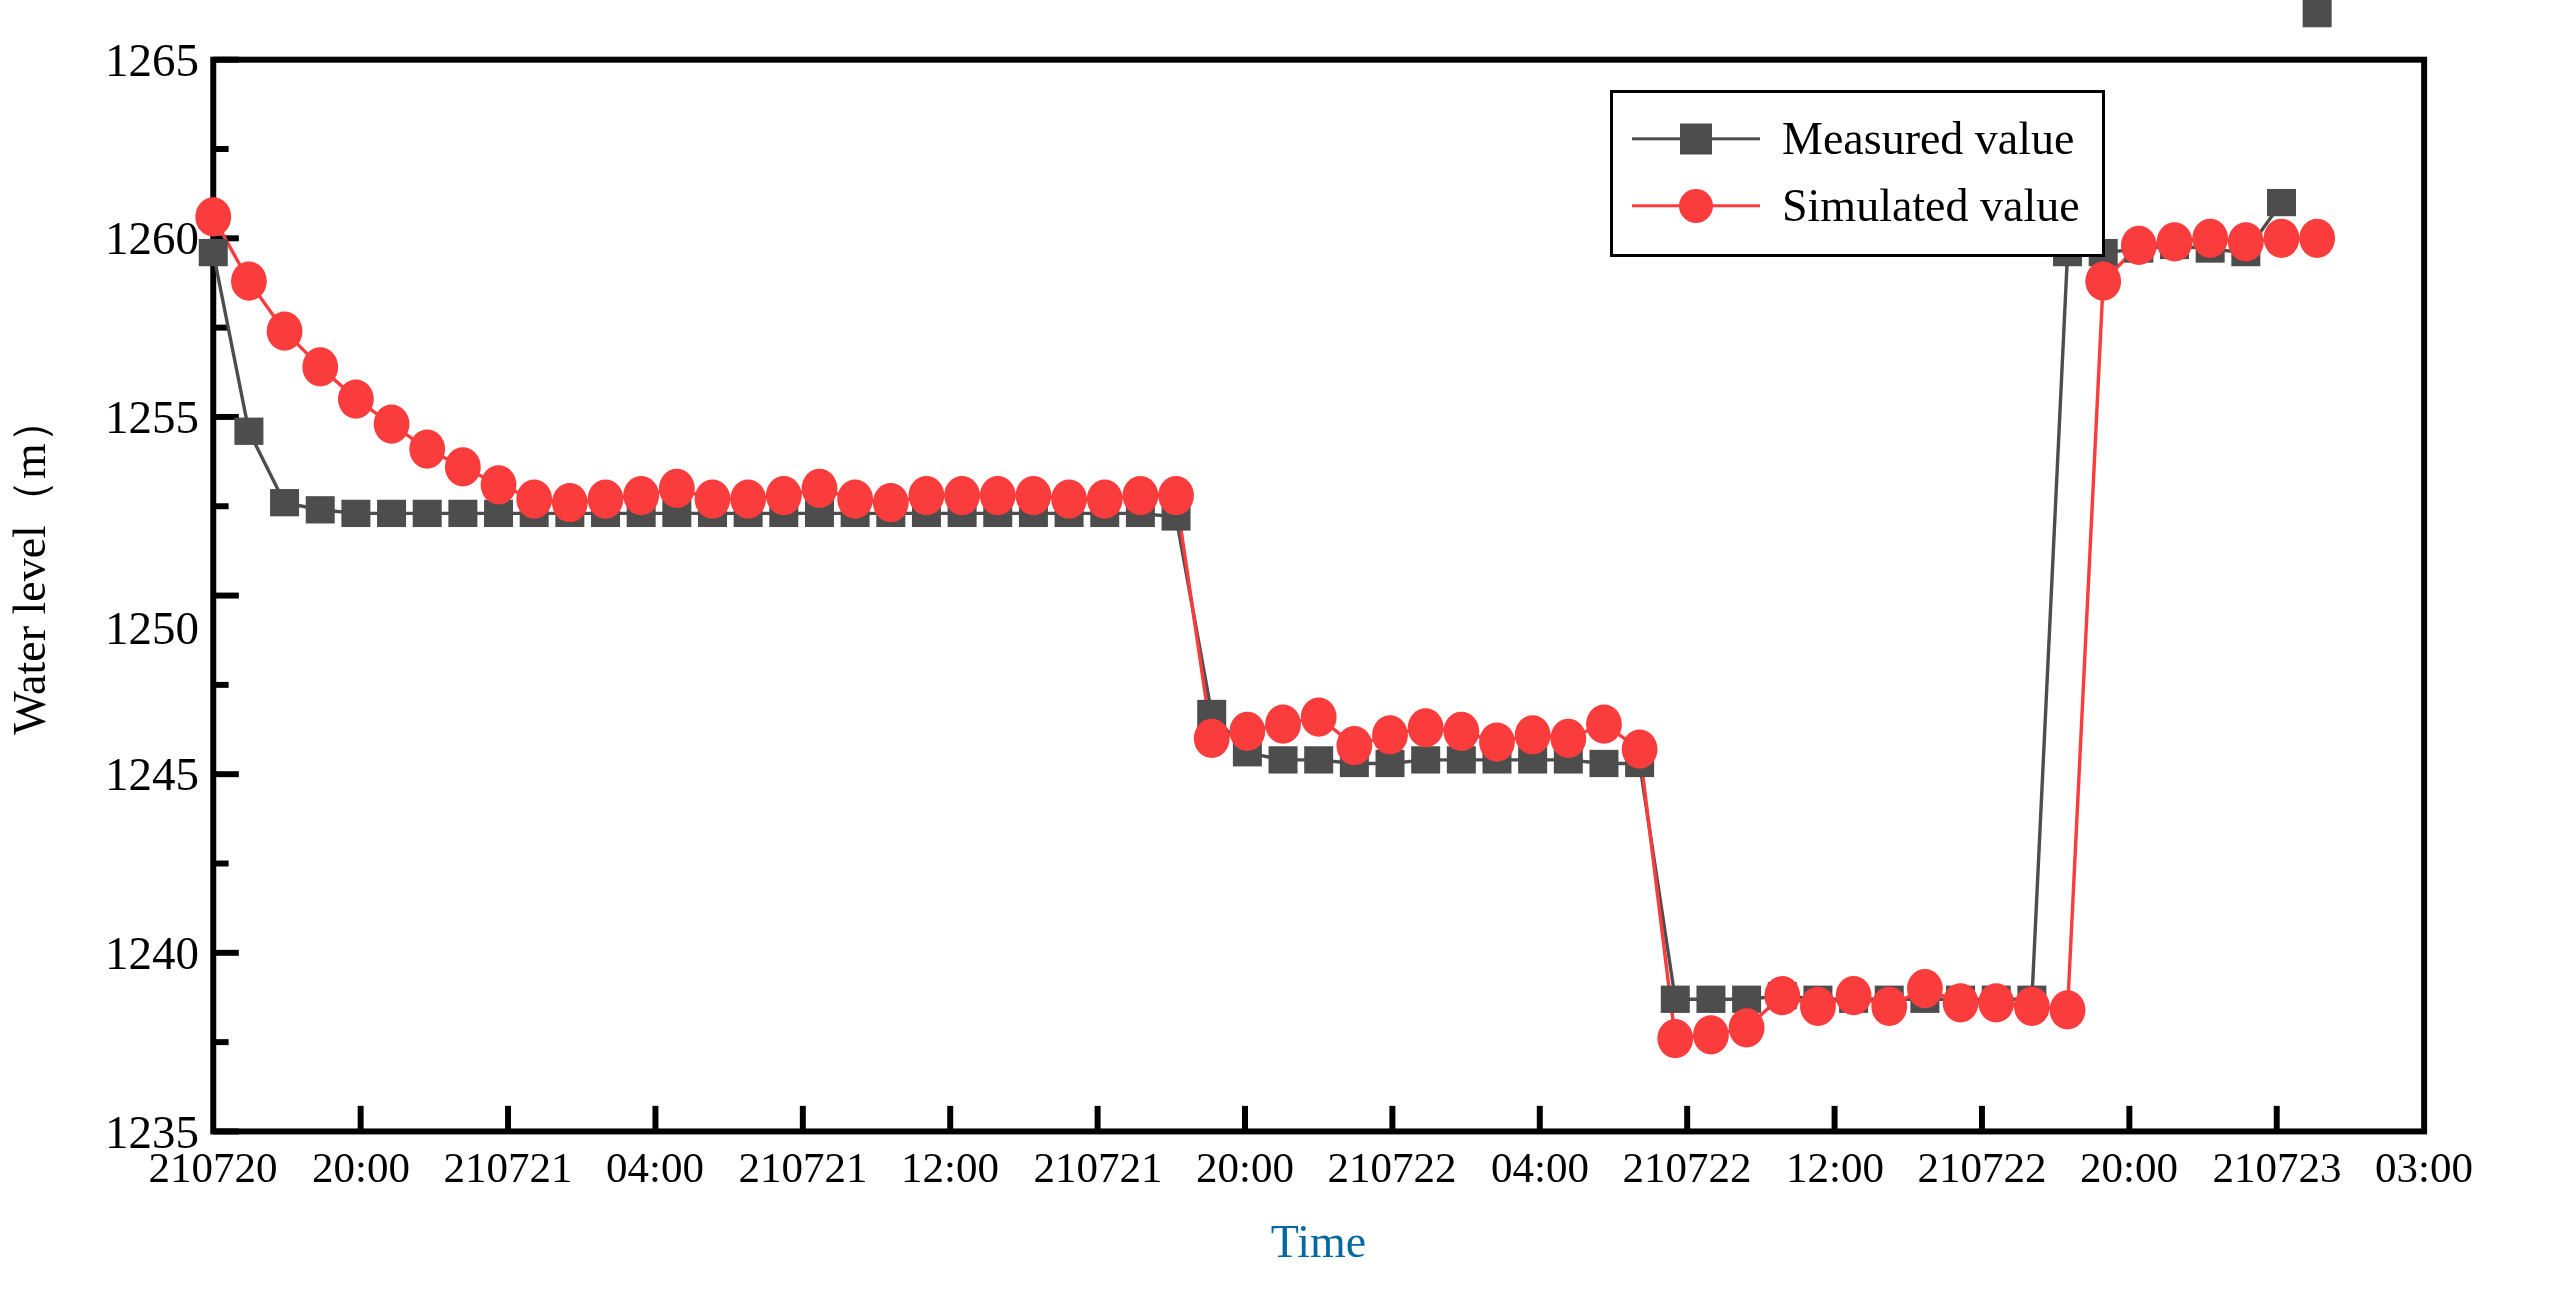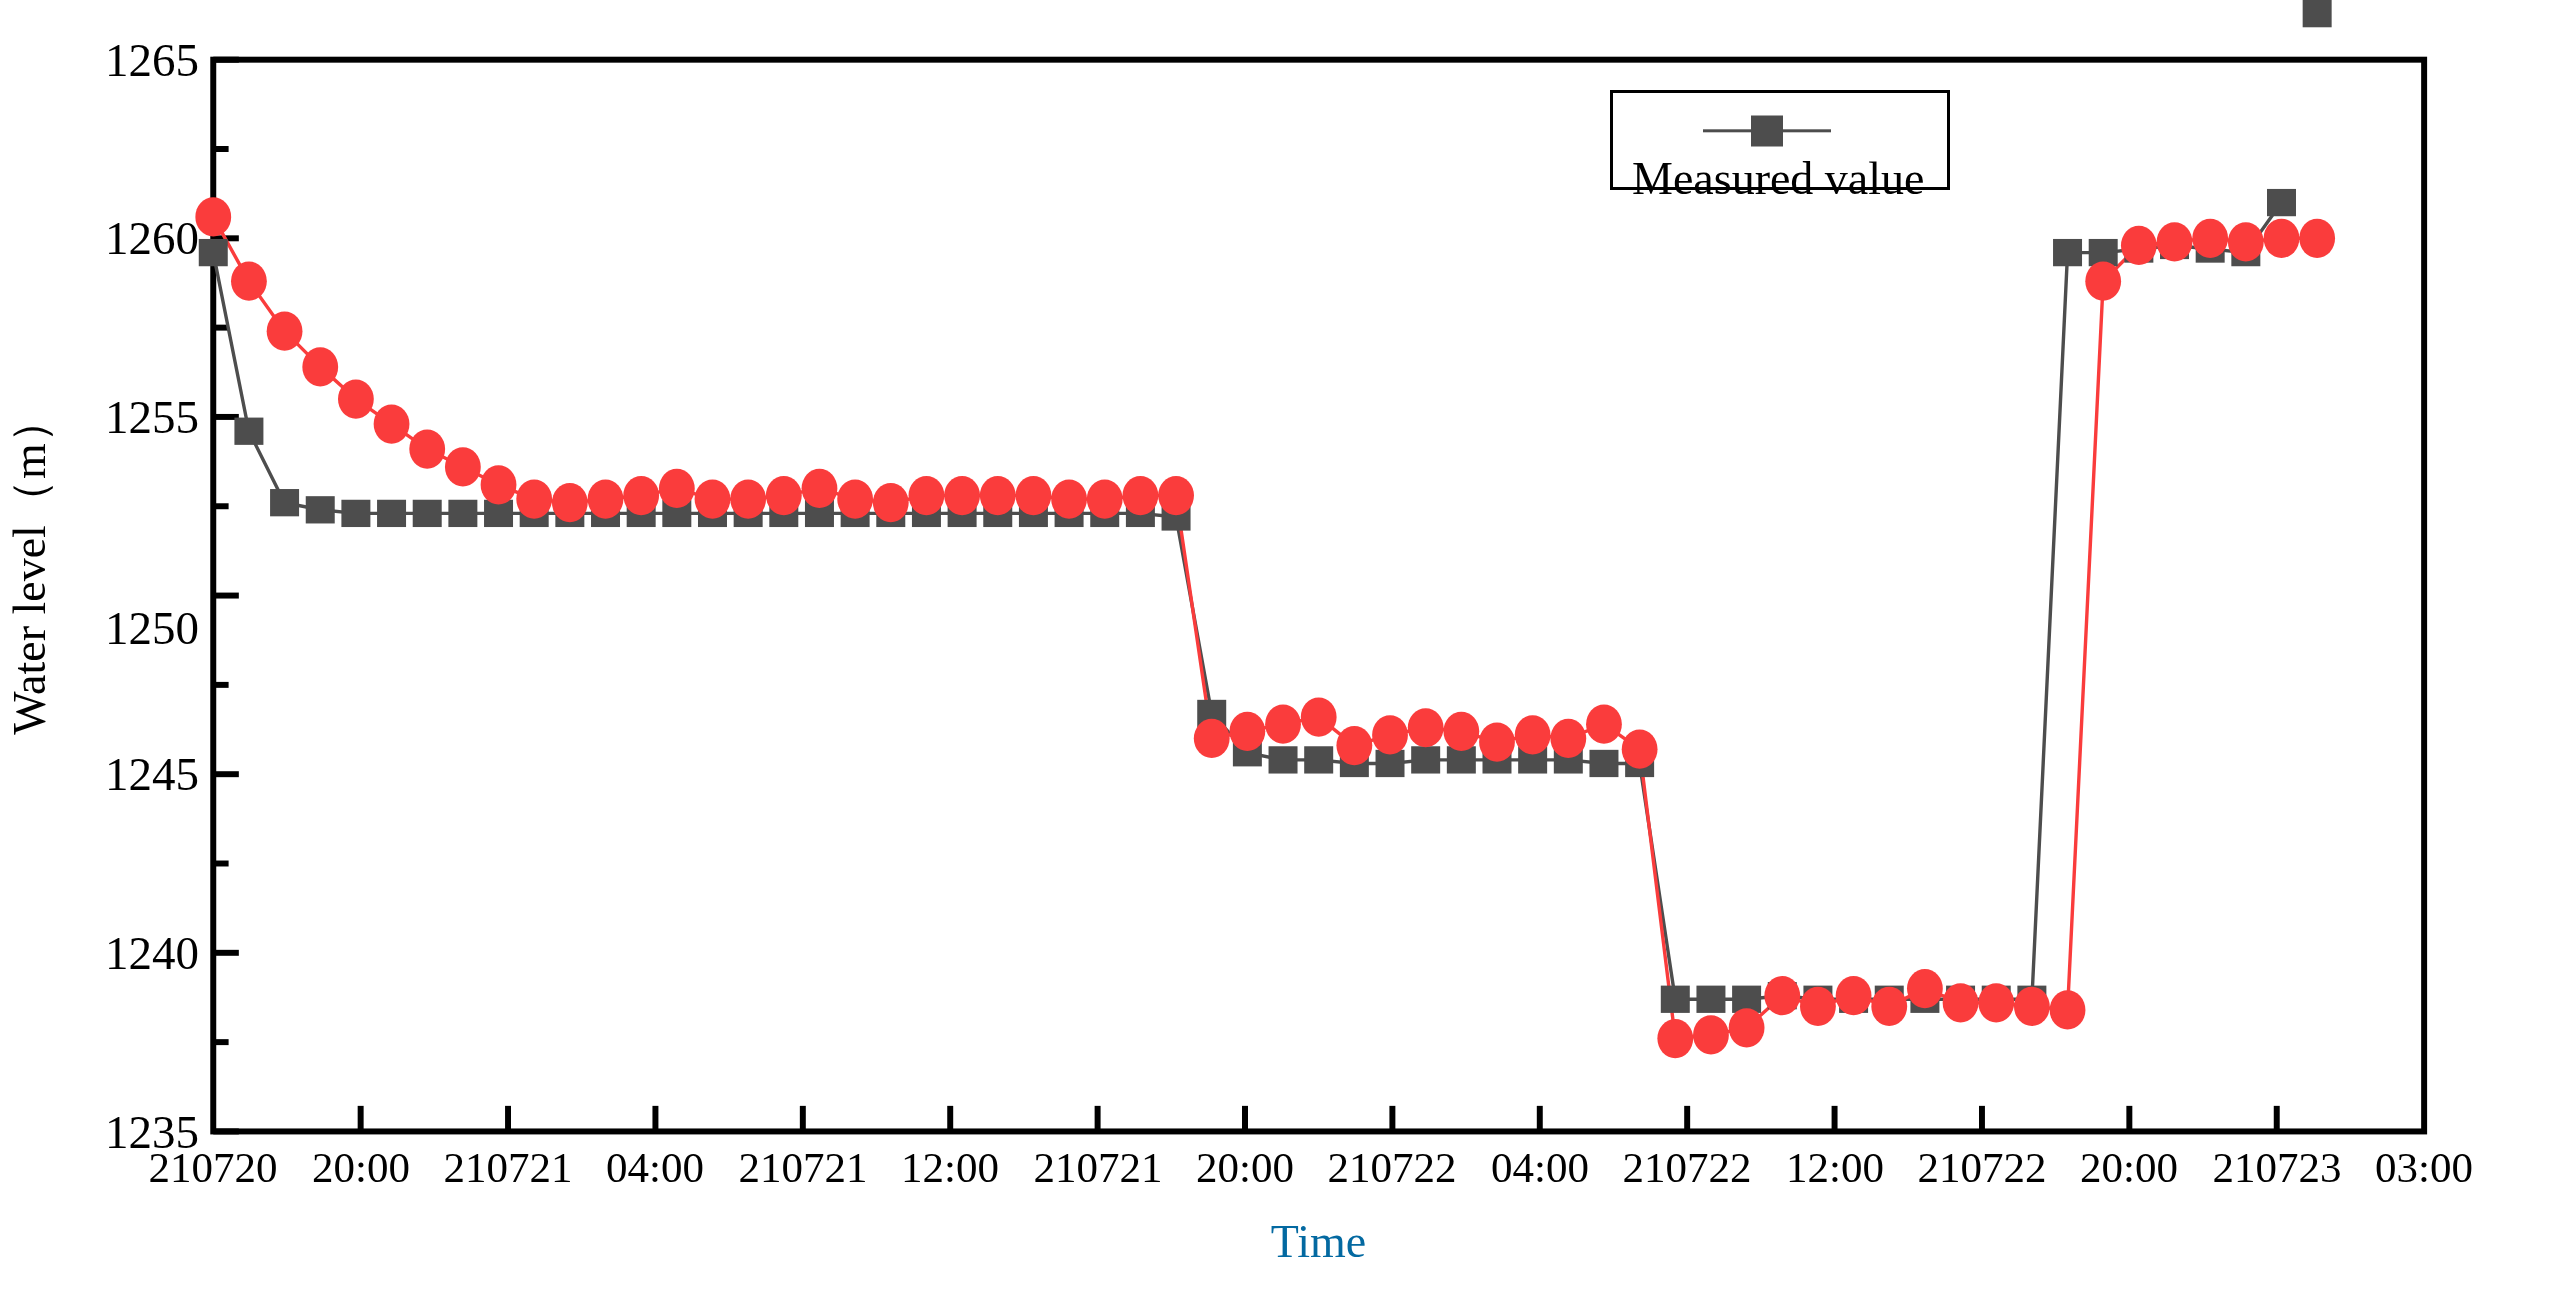--- a/index.html
+++ b/index.html
@@ -93,21 +93,20 @@
     top: 90px;
     border: 3.4px solid #000;
     background: #ffffff;
     padding: 12px 22px 15.3px 19px;
     box-sizing: border-box;
   }
   .legend-row {
     display: flex;
     align-items: center;
     height: 67px;
-    flex-direction: column;
   }
   .legend-sample {
     width: 128px;
     height: 51px;
     position: relative;
     margin-right: 22px;
     flex: 0 0 auto;
   }
   .legend-line {
     position: absolute;
@@ -337,16 +336,23 @@
   <div id="xlabel">Time</div>
 
   <div id="legend">
     <div class="legend-row">
       <span class="legend-sample">
         <span class="legend-line measured"></span>
         <span class="legend-marker square"></span>
       </span>
       <span class="legend-text">Measured value</span>
     </div>
+    <div class="legend-row">
+      <span class="legend-sample">
+        <span class="legend-line simulated"></span>
+        <span class="legend-marker circle"></span>
+      </span>
+      <span class="legend-text">Simulated value</span>
+    </div>
   </div>
 
 </div>
 
 
 </body></html>

